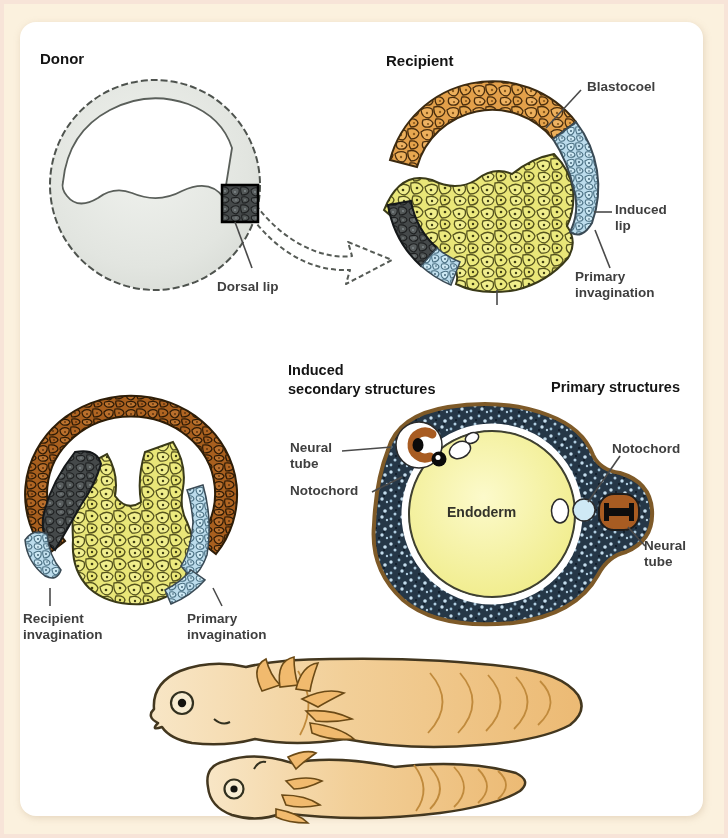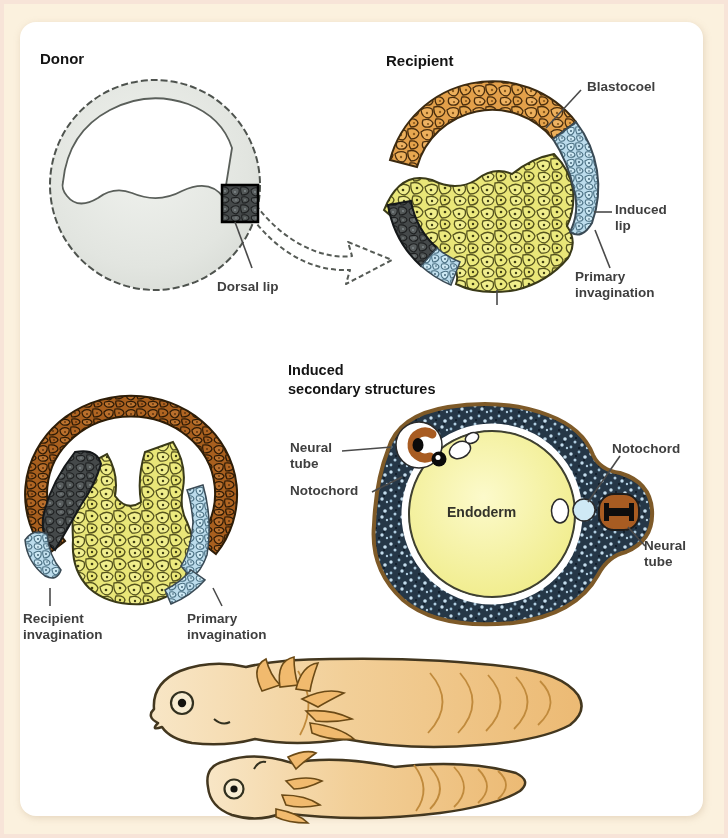--- a/index.html
+++ b/index.html
@@ -205,20 +205,21 @@
     <div>invagination</div>
   </div>
   <div class="lbl" style="left:187px;top:611px">
     <div>Primary</div>
     <div>invagination</div>
   </div>
   <div class="ttl" style="left:288px;top:361px;font-size:14.5px">
     <div>Induced</div>
     <div>secondary structures</div>
   </div>
+  <div class="ttl" style="left:551px;top:378px;font-size:14.5px">Primary structures</div>
   <div class="lbl" style="left:290px;top:440px">
     <div>Neural</div>
     <div>tube</div>
   </div>
   <div class="lbl" style="left:290px;top:483px">Notochord</div>
   <div class="lbl big" style="left:447px;top:504px">Endoderm</div>
   <div class="lbl" style="left:612px;top:441px">Notochord</div>
   <div class="lbl" style="left:644px;top:538px">
     <div>Neural</div>
     <div>tube</div>

